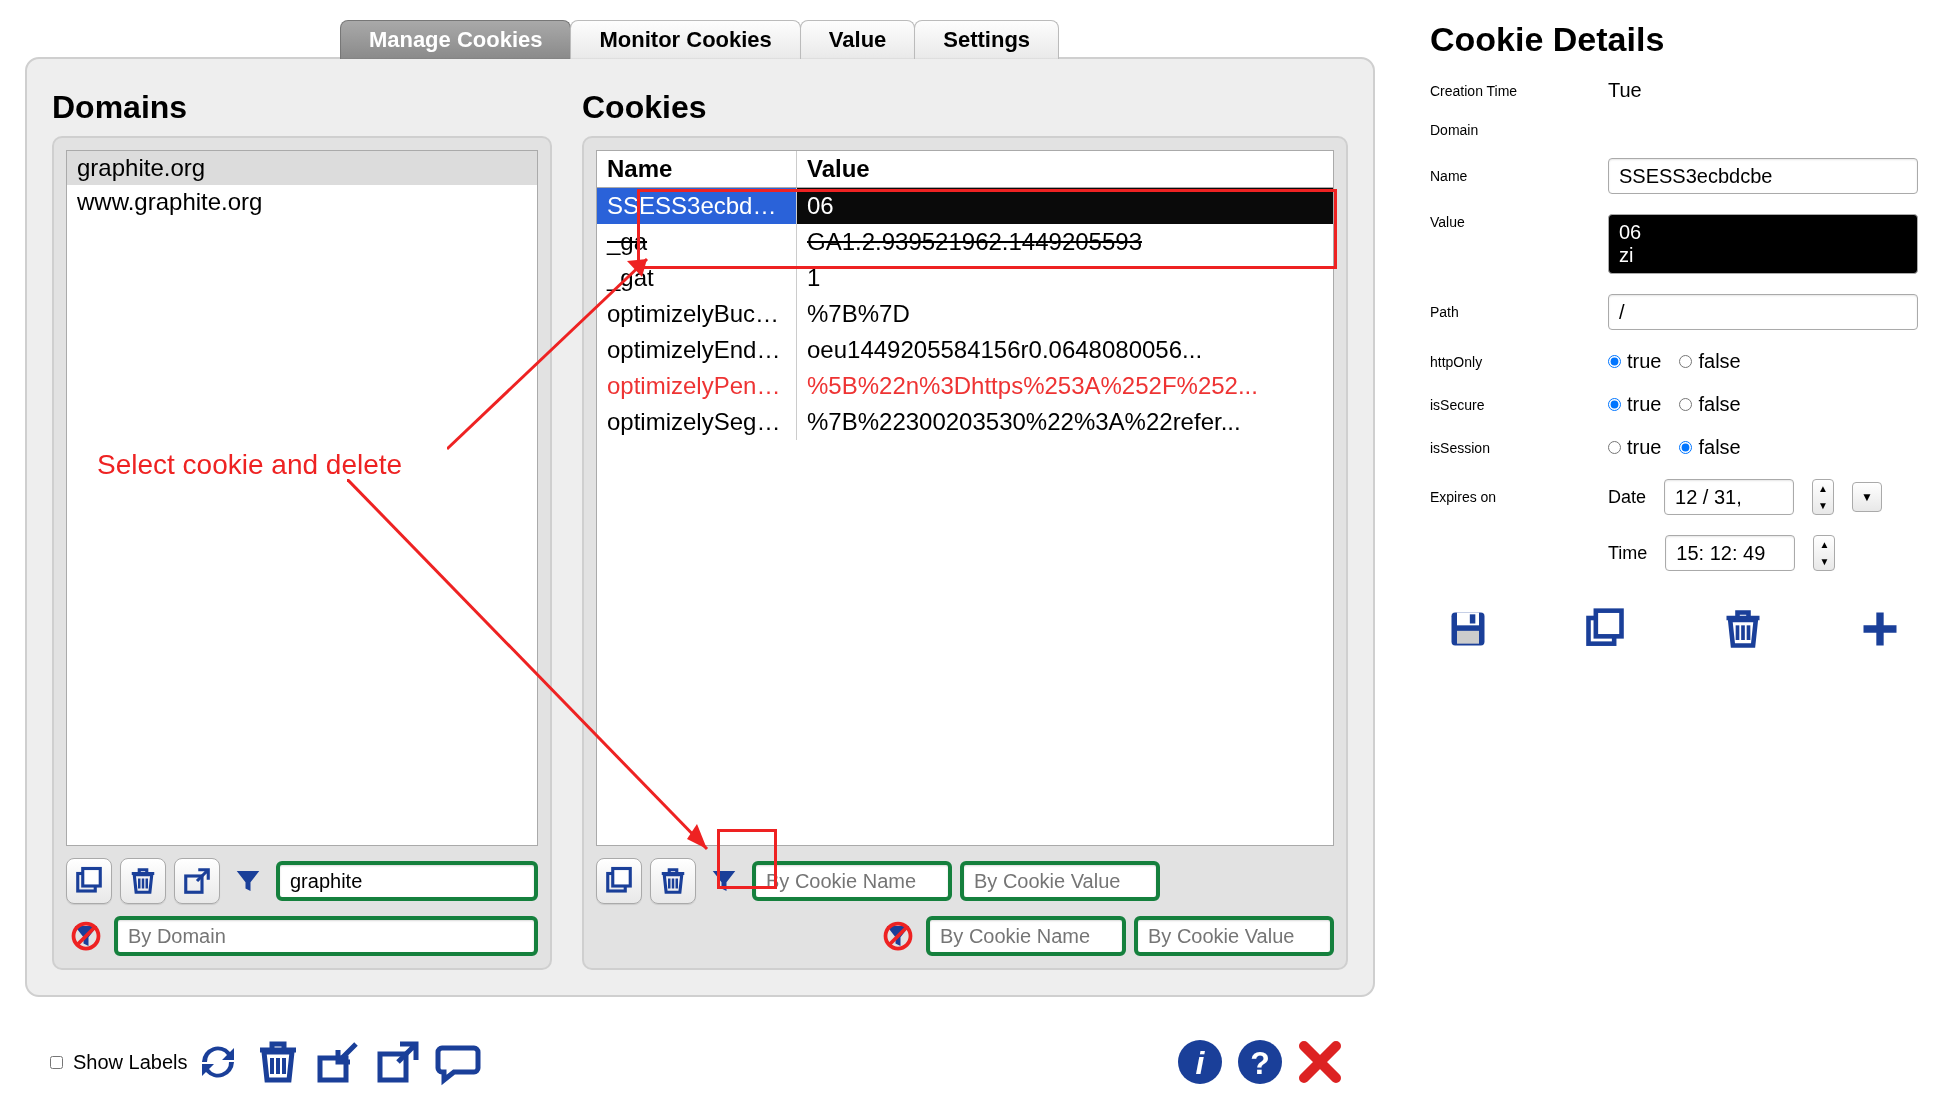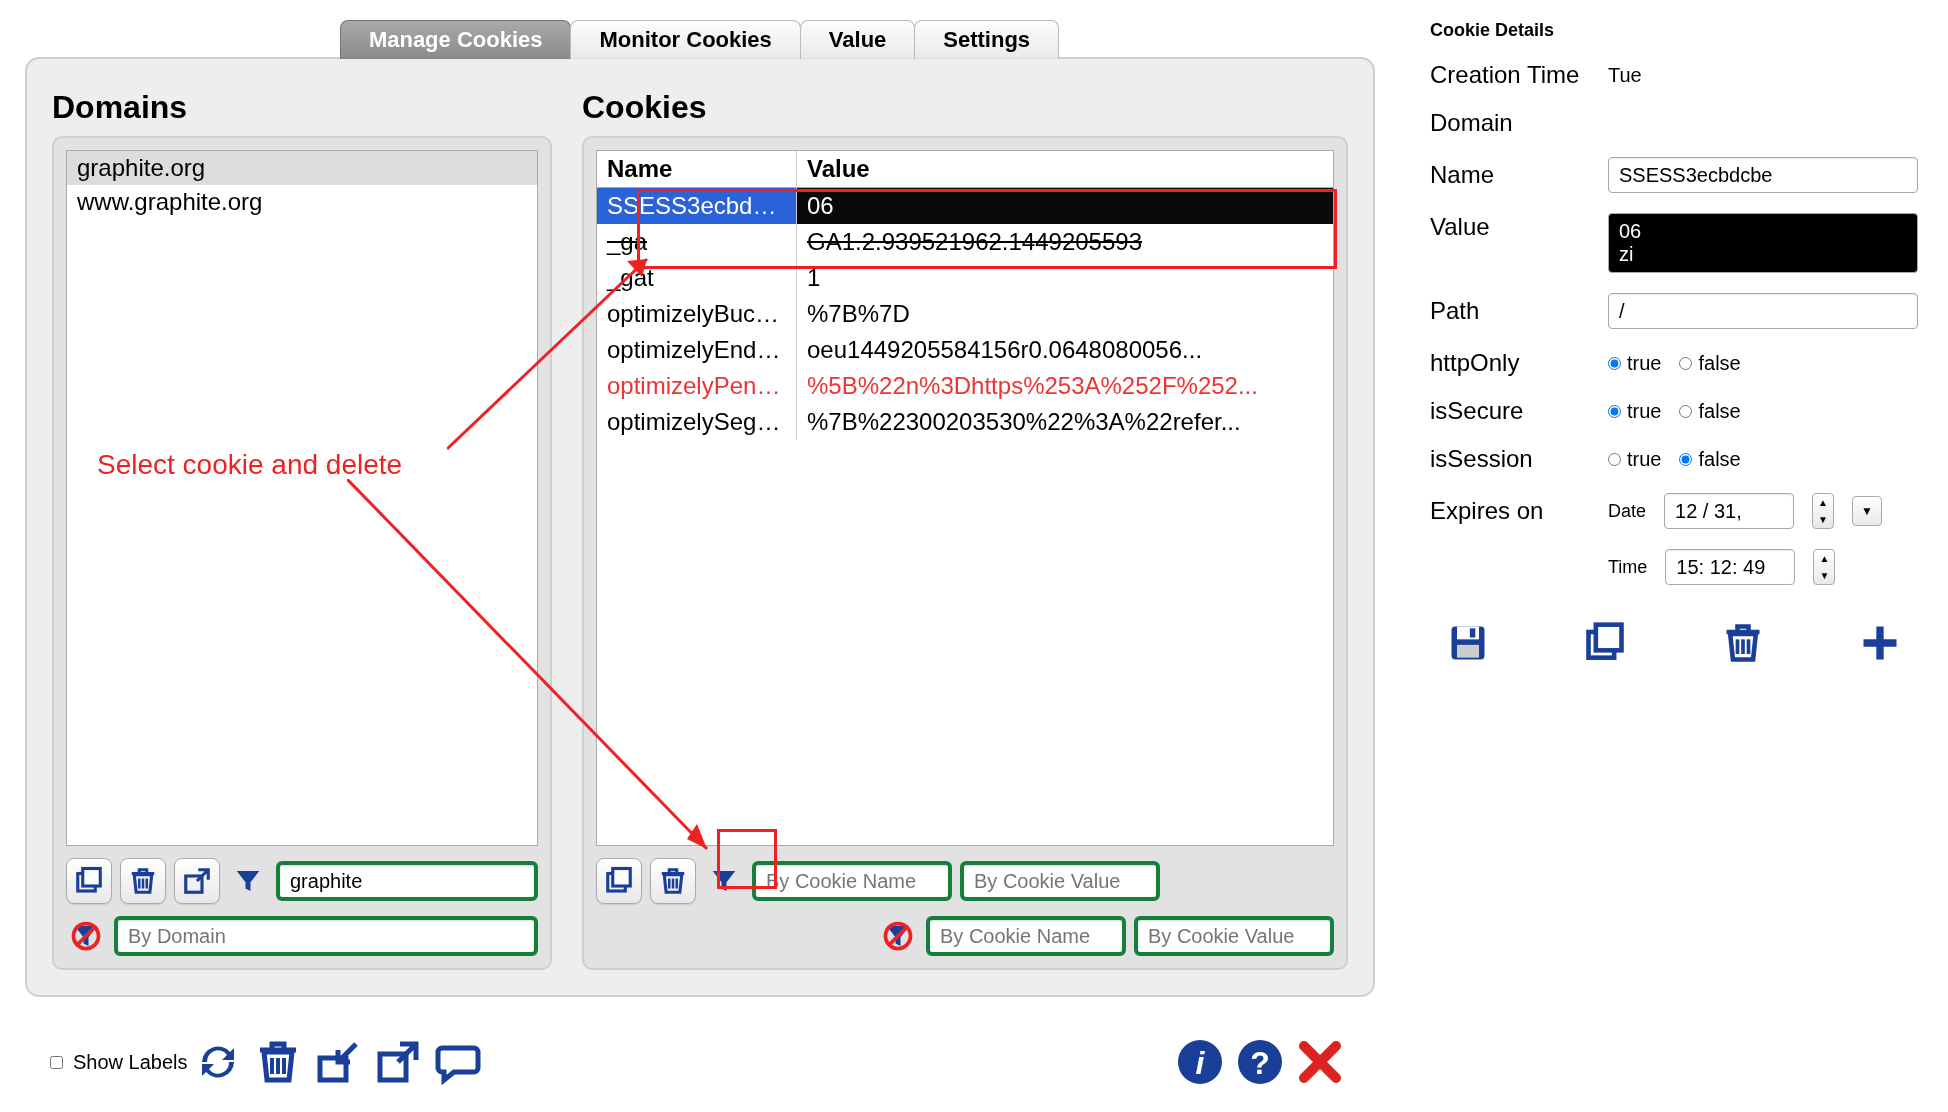--- a/index.html
+++ b/index.html
@@ -45,23 +45,23 @@
 
 .plain-icon { width: 40px; height: 40px; display: flex; align-items: center; justify-content: center; }
 
 
 .bottom-strip { display: flex; align-items: center; padding: 20px 50px; margin-top: auto; }
 .bottom-strip .icon-btn.plain { border: none; background: none; box-shadow: none; width: 60px; height: 60px; }
 .bottom-strip .icon-btn.plain svg { width: 48px; height: 48px; }
 .show-labels { display: flex; align-items: center; gap: 10px; font-size: 20px; }
 
 
-.details-title { font-size: 18px; font-weight: 700; margin-bottom: 20px; }
+.details-title { font-size: 34px; font-weight: 700; margin-bottom: 20px; }
 .detail-row { display: flex; align-items: center; margin-bottom: 20px; gap: 18px; }
-.detail-label { width: 160px; font-size: 24px; }
+.detail-label { width: 160px; font-size: 14px; }
 .detail-value { font-size: 20px; }
 .detail-input { flex: 1; height: 36px; border: 1px solid #aaa; border-radius: 4px; padding: 0 10px; font-size: 20px; background: #fff; box-shadow: inset 0 1px 2px rgba(0,0,0,0.1); }
 .detail-textarea { flex: 1; height: 60px; border: 1px solid #aaa; border-radius: 4px; padding: 6px 10px; font-size: 20px; background: #000; color: #fff; resize: none; }
 .radio-group { display: flex; gap: 18px; align-items: center; }
 .radio-group label { display: flex; align-items: center; gap: 6px; font-size: 20px; }
 .date-field { width: 130px; height: 36px; border: 1px solid #aaa; border-radius: 4px; padding: 0 10px; font-size: 20px; background: #fff; box-shadow: inset 0 1px 2px rgba(0,0,0,0.1); }
 .stepper { width: 22px; height: 36px; border: 1px solid #aaa; border-radius: 4px; display: flex; flex-direction: column; background: linear-gradient(#fff,#e8e8e8); }
 .stepper button { flex: 1; border: none; background: none; font-size: 10px; cursor: pointer; }
 .dropdown-btn { width: 30px; height: 30px; border: 1px solid #aaa; border-radius: 4px; background: linear-gradient(#fff,#e8e8e8); font-size: 12px; cursor: pointer; }
 

